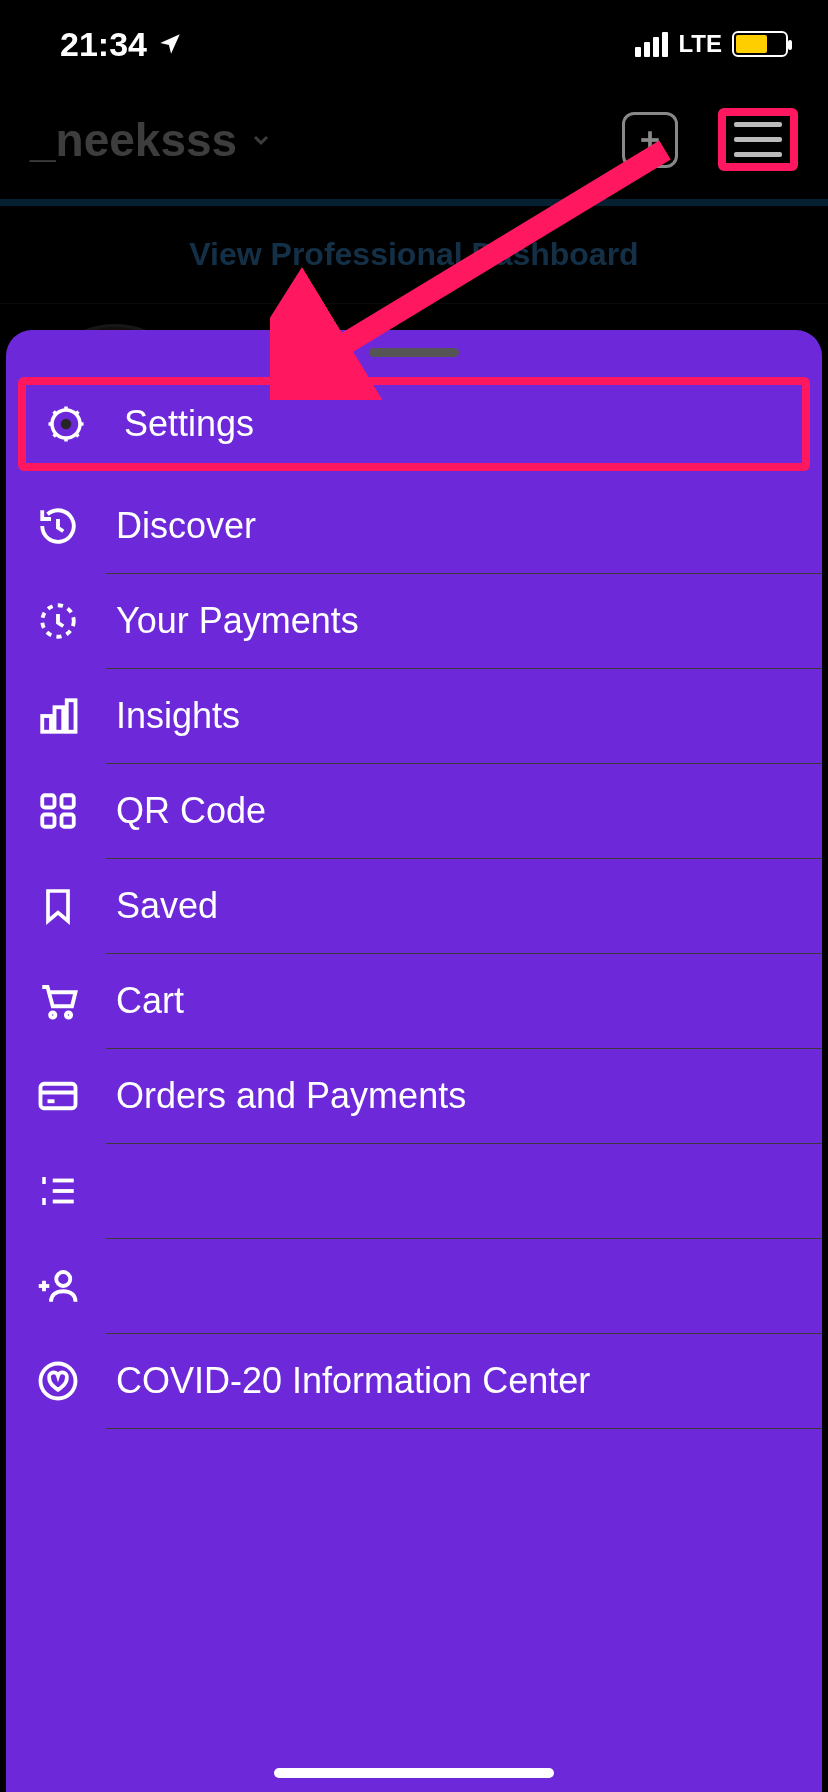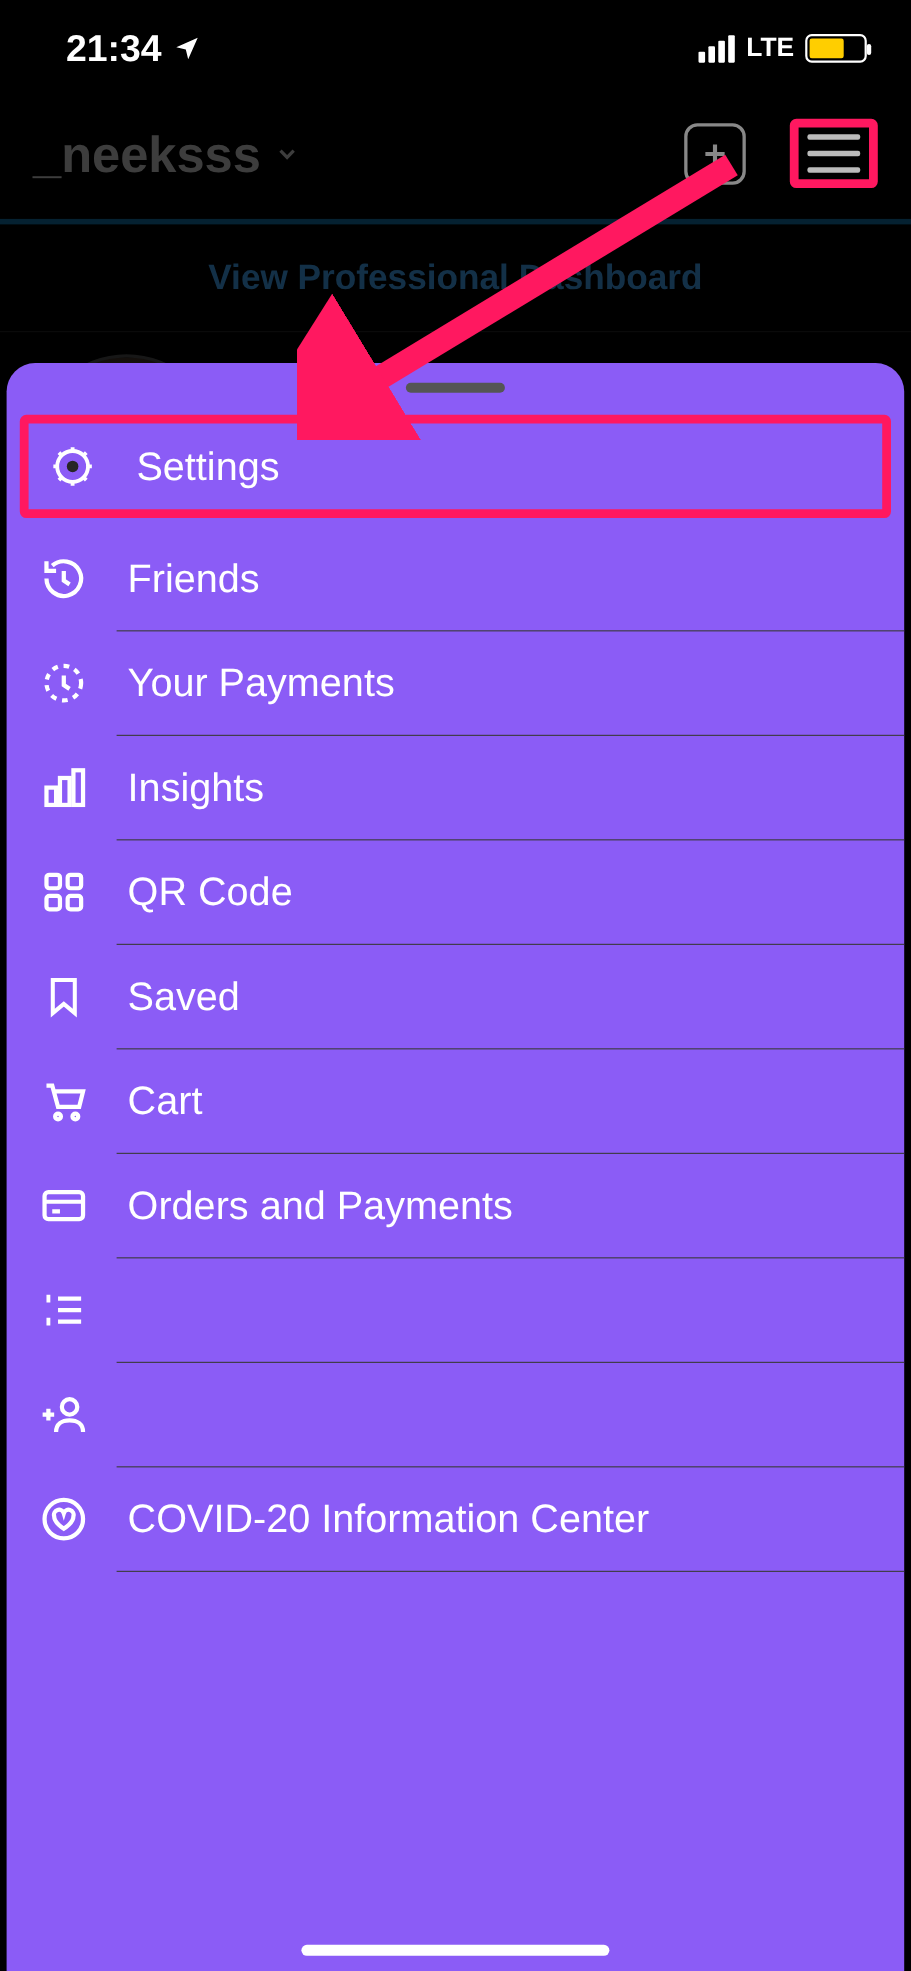--- a/index.html
+++ b/index.html
@@ -16,21 +16,21 @@
   .signal-bars span:nth-child(1){height:10px}
   .signal-bars span:nth-child(2){height:15px}
   .signal-bars span:nth-child(3){height:20px}
   .signal-bars span:nth-child(4){height:25px}
   .lte { font-size: 24px; font-weight: 600; }
   .battery { width: 56px; height: 26px; border: 2.5px solid #fff; border-radius: 6px; position: relative; }
   .battery::after { content:''; position:absolute; right:-6px; top:7px; width:4px; height:10px; background:#fff; border-radius:2px; }
   .battery-fill { position:absolute; left:2px; top:2px; bottom:2px; width:60%; background:#ffce00; border-radius:2px; }
 
   
-  .header { position: relative; display: flex; justify-content: space-between; align-items: center; padding: 20px 30px 28px 30px; border-bottom: 5px solid #0c4a6e; }
+  .header { position: relative; display: flex; justify-content: space-between; align-items: center; padding: 20px 30px 28px 30px; border-bottom: 7px solid #0c4a6e; }
   .username-wrap { display: flex; align-items: center; gap: 12px; }
   .username { font-size: 46px; font-weight: 700; color: #888; }
   .chevron { color: #888; }
   .header-actions { display: flex; align-items: center; gap: 40px; z-index: 30; }
   .add-btn { width: 56px; height: 56px; border: 3px solid #888; border-radius: 12px; display:flex; align-items:center; justify-content:center; color:#888; }
   .hamburger-highlight { border: 8px solid #ff1860; border-radius: 6px; padding: 6px 8px; background: #000; }
   .hamburger { display:flex; flex-direction:column; gap:10px; }
   .hamburger span { width: 48px; height: 5px; background: #bbb; border-radius: 2px; }
 
   
@@ -39,21 +39,21 @@
   
   .profile-row { display:flex; align-items:center; padding: 20px 30px 0 30px; gap: 40px; }
   .avatar { width: 170px; height: 170px; border-radius: 50%; border: 3px solid #333; overflow:hidden; background: radial-gradient(circle at 50% 40%, #5a4a3a 0%, #2a1f18 55%, #0a0806 100%); position:relative; }
   .avatar::before { content:''; position:absolute; left:30%; top:22%; width:40%; height:30%; background:#1a1510; border-radius:50% 50% 40% 40%; }
   .avatar::after { content:''; position:absolute; left:35%; top:48%; width:30%; height:24%; background:#7a5a45; border-radius:50%; }
   .stats { flex:1; display:flex; justify-content:space-around; }
   .stat { text-align:center; }
   .stat-num { font-size: 40px; font-weight: 700; color: #aaa; }
 
   
-  .sheet { position:absolute; left:6px; right:6px; top:330px; bottom:0; background:#8b5cf6; border-radius: 26px 26px 0 0; z-index: 20; padding-top: 18px; }
+  .sheet { position:absolute; left:6px; right:6px; top:330px; bottom:0; background:#6d28d9; border-radius: 26px 26px 0 0; z-index: 20; padding-top: 18px; }
   .grabber { width: 90px; height: 9px; background:#555; border-radius: 5px; margin: 0 auto 20px auto; }
   .menu-item { display:flex; align-items:center; gap: 36px; padding: 0 30px; height: 94px; cursor:pointer; }
   .menu-item .icon-slot { width: 44px; height: 44px; display:flex; align-items:center; justify-content:center; flex-shrink:0; }
   .menu-label { font-size: 36px; font-weight: 400; color: #fff; }
   .menu-divider { height:1px; background:#3a3a3a; margin-left: 100px; }
 
   
   .settings-highlight { border: 8px solid #ff1860; border-radius: 6px; margin: 0 12px 8px 12px; }
   .settings-highlight .menu-item { padding: 0 18px; height: 78px; }
 
@@ -159,21 +159,21 @@
     </div>
 
     <div class="menu-item">
       <div class="icon-slot">
           <svg width="42" height="42" viewBox="0 0 24 24" fill="none" stroke="#fff" stroke-width="2.2">
             <path d="M3 12a9 9 0 1 0 3-6.7"></path>
             <polyline points="3 3 3 8 8 8"></polyline>
             <polyline points="12 8 12 13 15 15"></polyline>
           </svg>
         </div>
-      <span class="menu-label">Friends</span>
+      <span class="menu-label">Discover</span>
     </div>
     <div class="menu-divider"></div>
 
     <div class="menu-item">
       <div class="icon-slot">
           <svg width="42" height="42" viewBox="0 0 24 24" fill="none" stroke="#fff" stroke-width="2.2">
             <circle cx="12" cy="12" r="9" stroke-dasharray="3 3"></circle>
             <polyline points="12 8 12 13 15 15"></polyline>
           </svg>
         </div>

